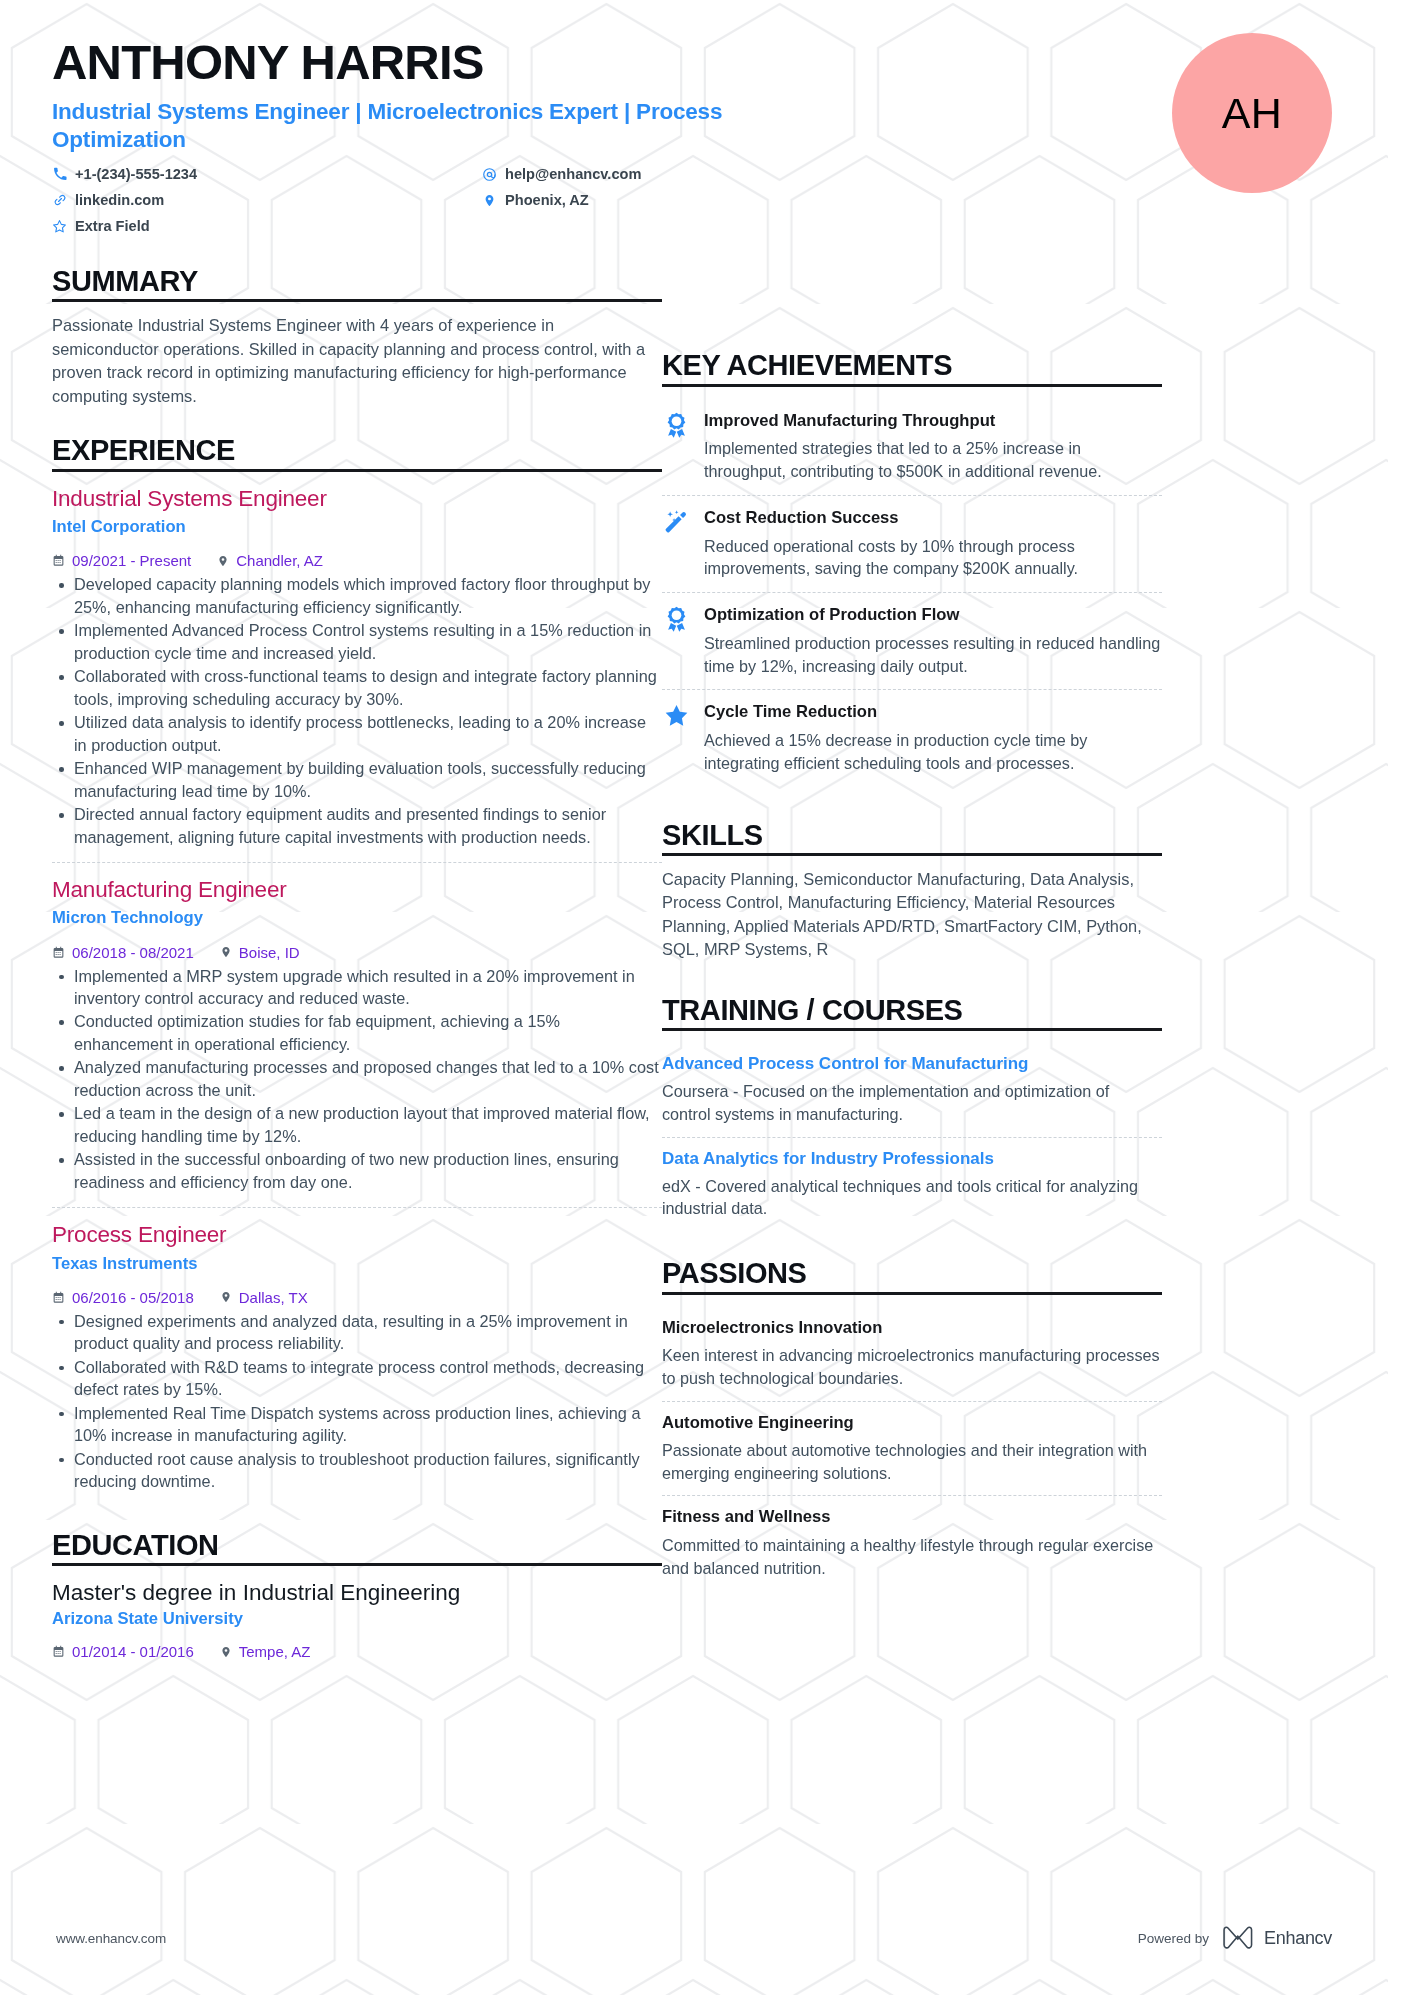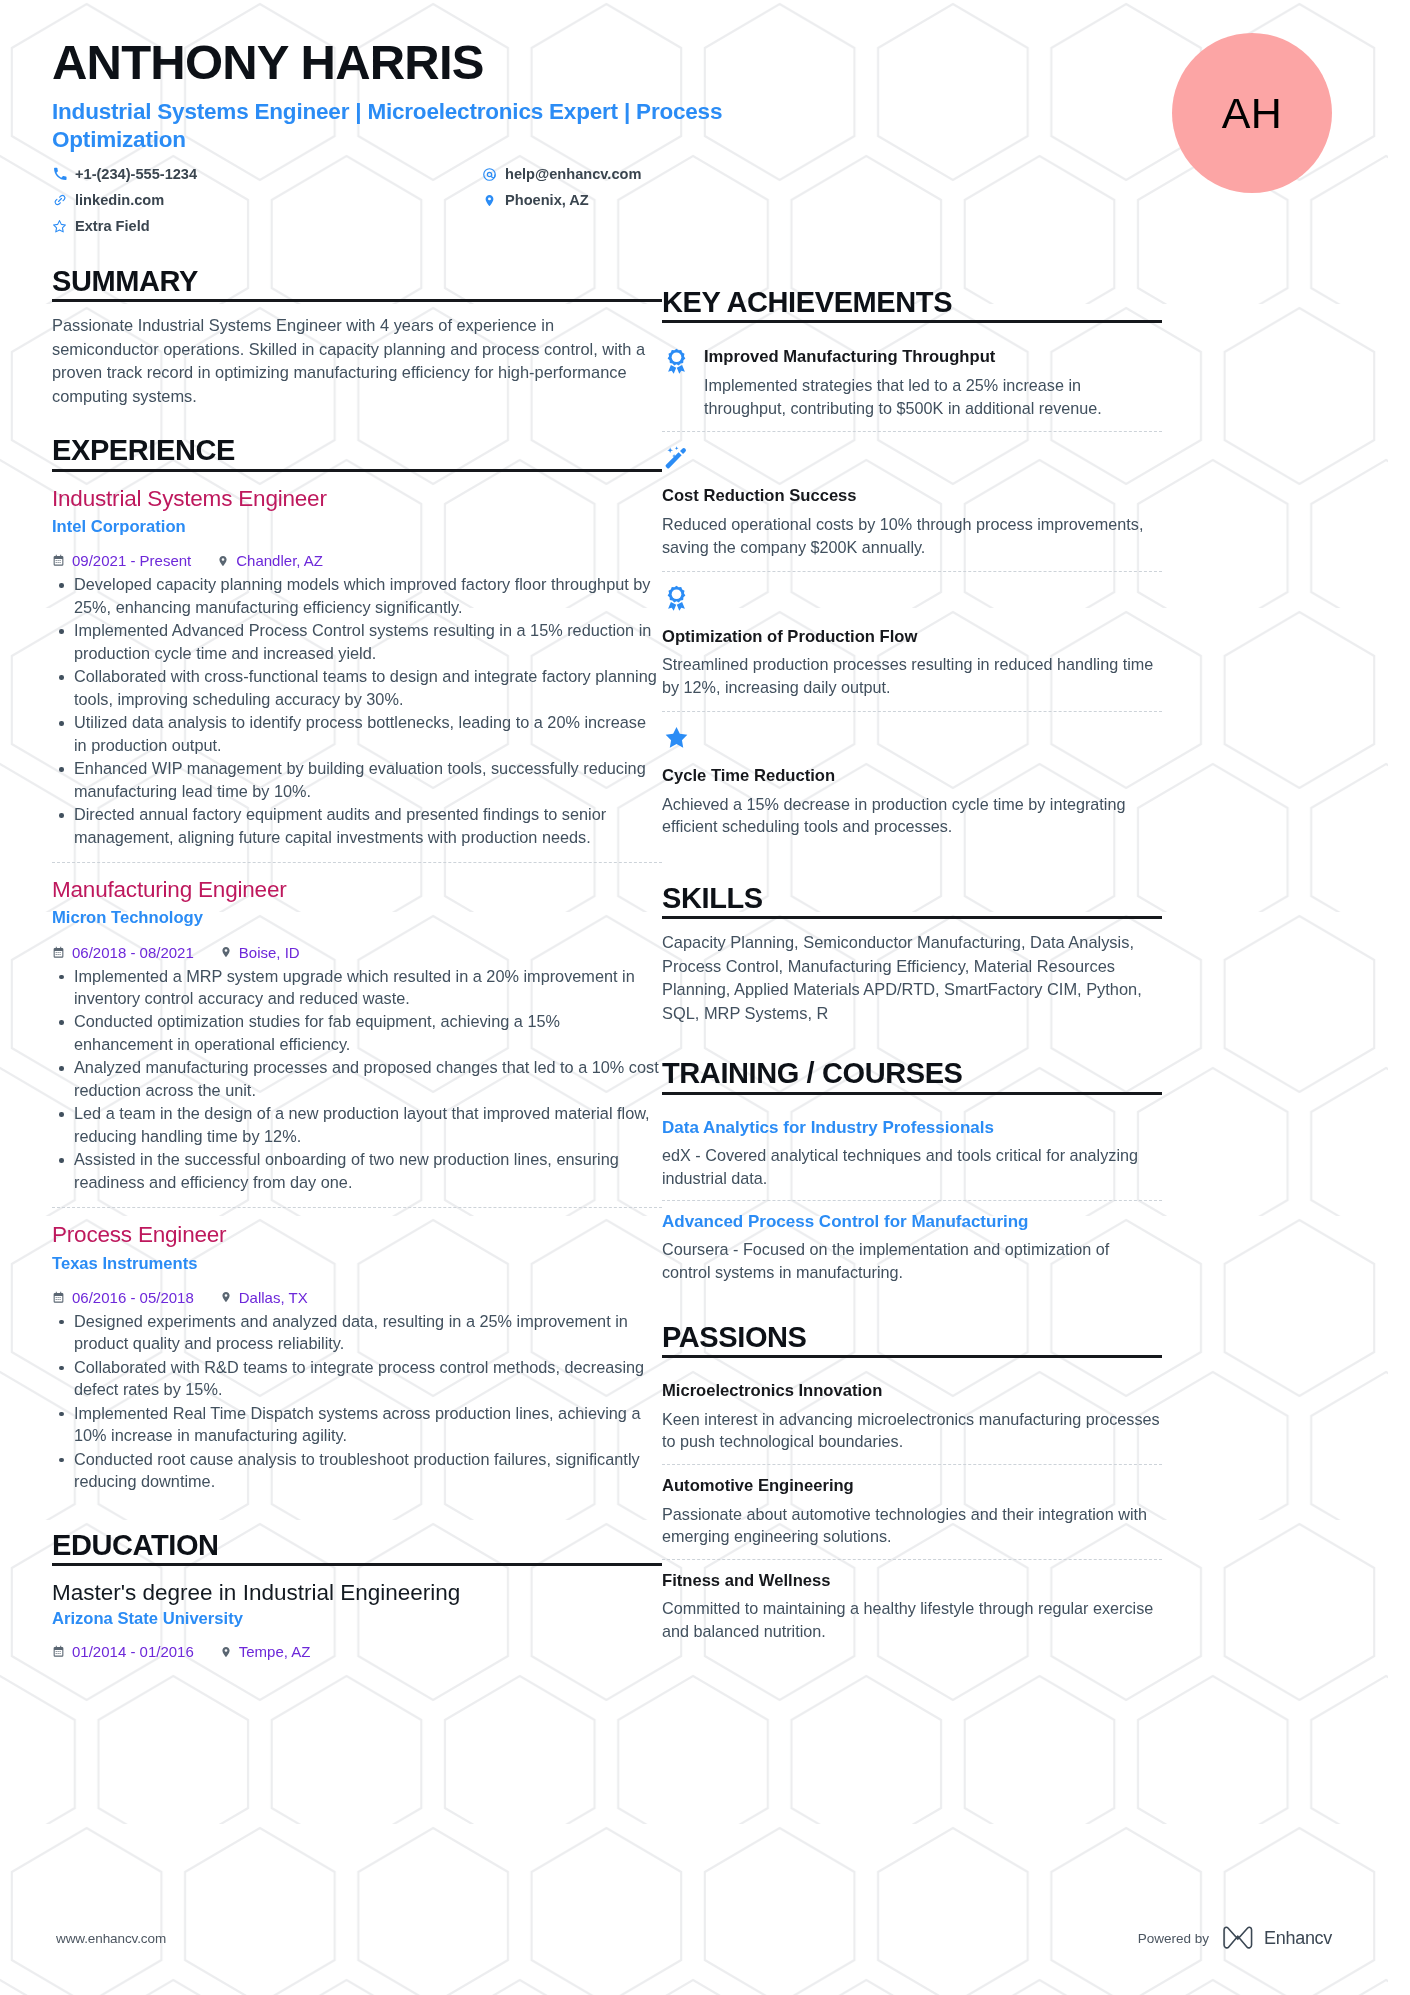--- a/index.html
+++ b/index.html
@@ -209,21 +209,21 @@
     color: #2B8CF5;
     margin-top: 2px;
   }
 
   
   .ach {
     display: flex;
     gap: 14px;
     padding: 11px 0 12px 0;
   }
-  .ach + .ach { border-top: 1px dashed #cdd3d9; flex-direction: column; }
+  .ach + .ach { border-top: 1px dashed #cdd3d9; }
   .ach-ico {
     flex: 0 0 28px;
     width: 28px;
     padding-top: 2px;
     display: flex;
     justify-content: center;
     color: #2B8CF5;
   }
   .ach-ico svg { display: block; }
   .ach-body { flex: 1 1 auto; }
@@ -599,27 +599,27 @@
           <div class="sec-title">SKILLS</div>
           <div class="sec-rule"></div>
           <div class="body-text">Capacity Planning, Semiconductor Manufacturing, Data Analysis, Process Control, Manufacturing Efficiency, Material Resources Planning, Applied Materials APD/RTD, SmartFactory CIM, Python, SQL, MRP Systems, R</div>
         </div>
 
         <div class="sec sec-gap-lg">
           <div class="sec-title">TRAINING / COURSES</div>
           <div class="sec-rule"></div>
 
           <div class="course">
+            <div class="course-title">Advanced Process Control for Manufacturing</div>
+            <div class="course-text">Coursera - Focused on the implementation and optimization of control systems in manufacturing.</div>
+          </div>
+
+          <div class="course">
             <div class="course-title">Data Analytics for Industry Professionals</div>
             <div class="course-text">edX - Covered analytical techniques and tools critical for analyzing industrial data.</div>
-          </div>
-
-          <div class="course">
-            <div class="course-title">Advanced Process Control for Manufacturing</div>
-            <div class="course-text">Coursera - Focused on the implementation and optimization of control systems in manufacturing.</div>
           </div>
         </div>
 
         <div class="sec sec-gap">
           <div class="sec-title">PASSIONS</div>
           <div class="sec-rule"></div>
 
           <div class="passion">
             <div class="passion-title">Microelectronics Innovation</div>
             <div class="passion-text">Keen interest in advancing microelectronics manufacturing processes to push technological boundaries.</div>

